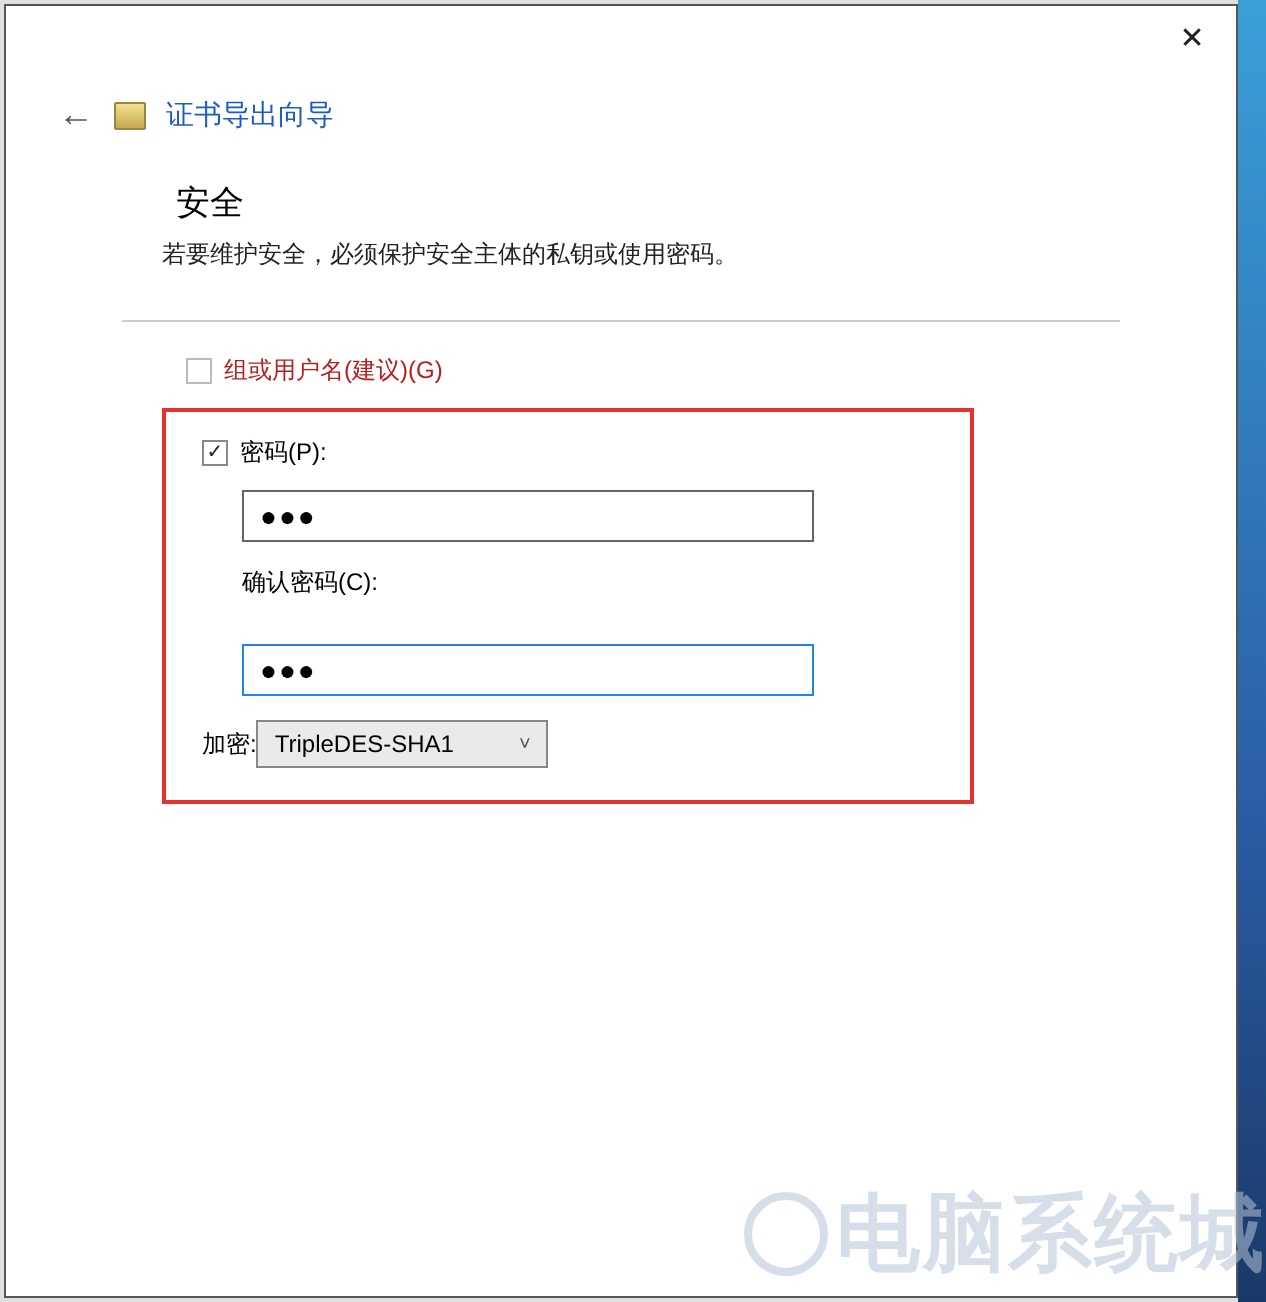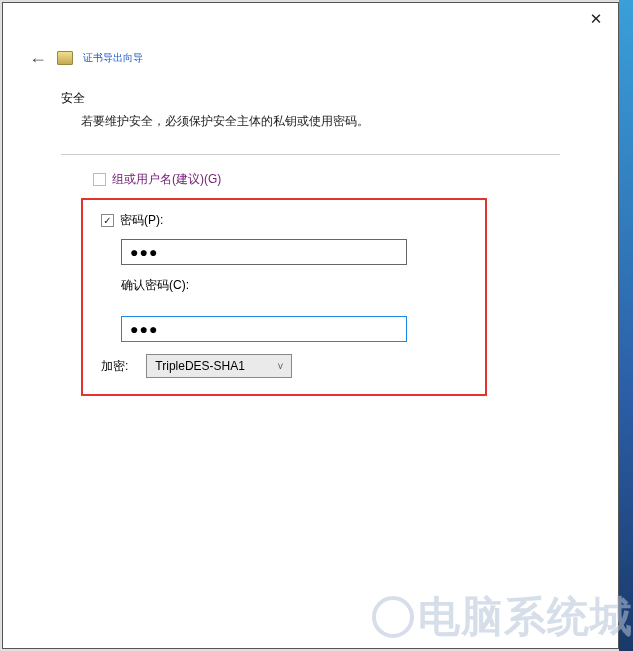--- a/index.html
+++ b/index.html
@@ -43,28 +43,29 @@
 }
 .header-icon {
   width: 16px; height: 14px;
   background: linear-gradient(#f0e090, #c8a850);
   border: 1px solid #998640;
   border-radius: 1px;
   position: relative;
 }
 .header-title {
   color: #1e5bc6;
-  font-size: 10px;
+  font-size: 14px;
 }
 .content {
   padding: 0 58px;
 }
 .section-title {
-  font-size: 12px;
+  font-size: 17px;
   margin-bottom: 6px;
+  margin-left: 27px;
 }
 .section-desc {
   font-size: 12px;
   color: #222;
   padding-left: 20px;
   margin-bottom: 24px;
 }
 hr.sep {
   border: none;
   border-top: 1px solid #ccc;
@@ -84,21 +85,21 @@
   border: 1px solid #888;
   background: #fff;
   display: inline-flex;
   align-items: center;
   justify-content: center;
   font-size: 10px;
   line-height: 1;
 }
 .cb.checked::after { content: "✓"; color: #222; }
 .cb.disabled { border-color: #bbb; }
-.cb + span.disabled-text { color: #701a75; }
+.cb + span.disabled-text { color: #b91c1c; }
 .listbox {
   width: 256px;
   height: 168px;
   border: 1px solid #888;
   background: #f0f0f0;
   margin-left: 20px;
 }
 .list-buttons {
   display: flex;
   flex-direction: column;
@@ -137,21 +138,20 @@
   letter-spacing: 1px;
   display: flex;
   align-items: center;
 }
 .text-input.focused {
   border: 1px solid #1e88e5;
 }
 .enc-row {
   display: flex;
   align-items: center;
-  gap: 18px;
 }
 .select-box {
   width: 146px; height: 24px;
   border: 1px solid #888;
   background: #eaeaea;
   display: flex;
   align-items: center;
   justify-content: space-between;
   padding: 4px 8px;
   font-size: 12px;

